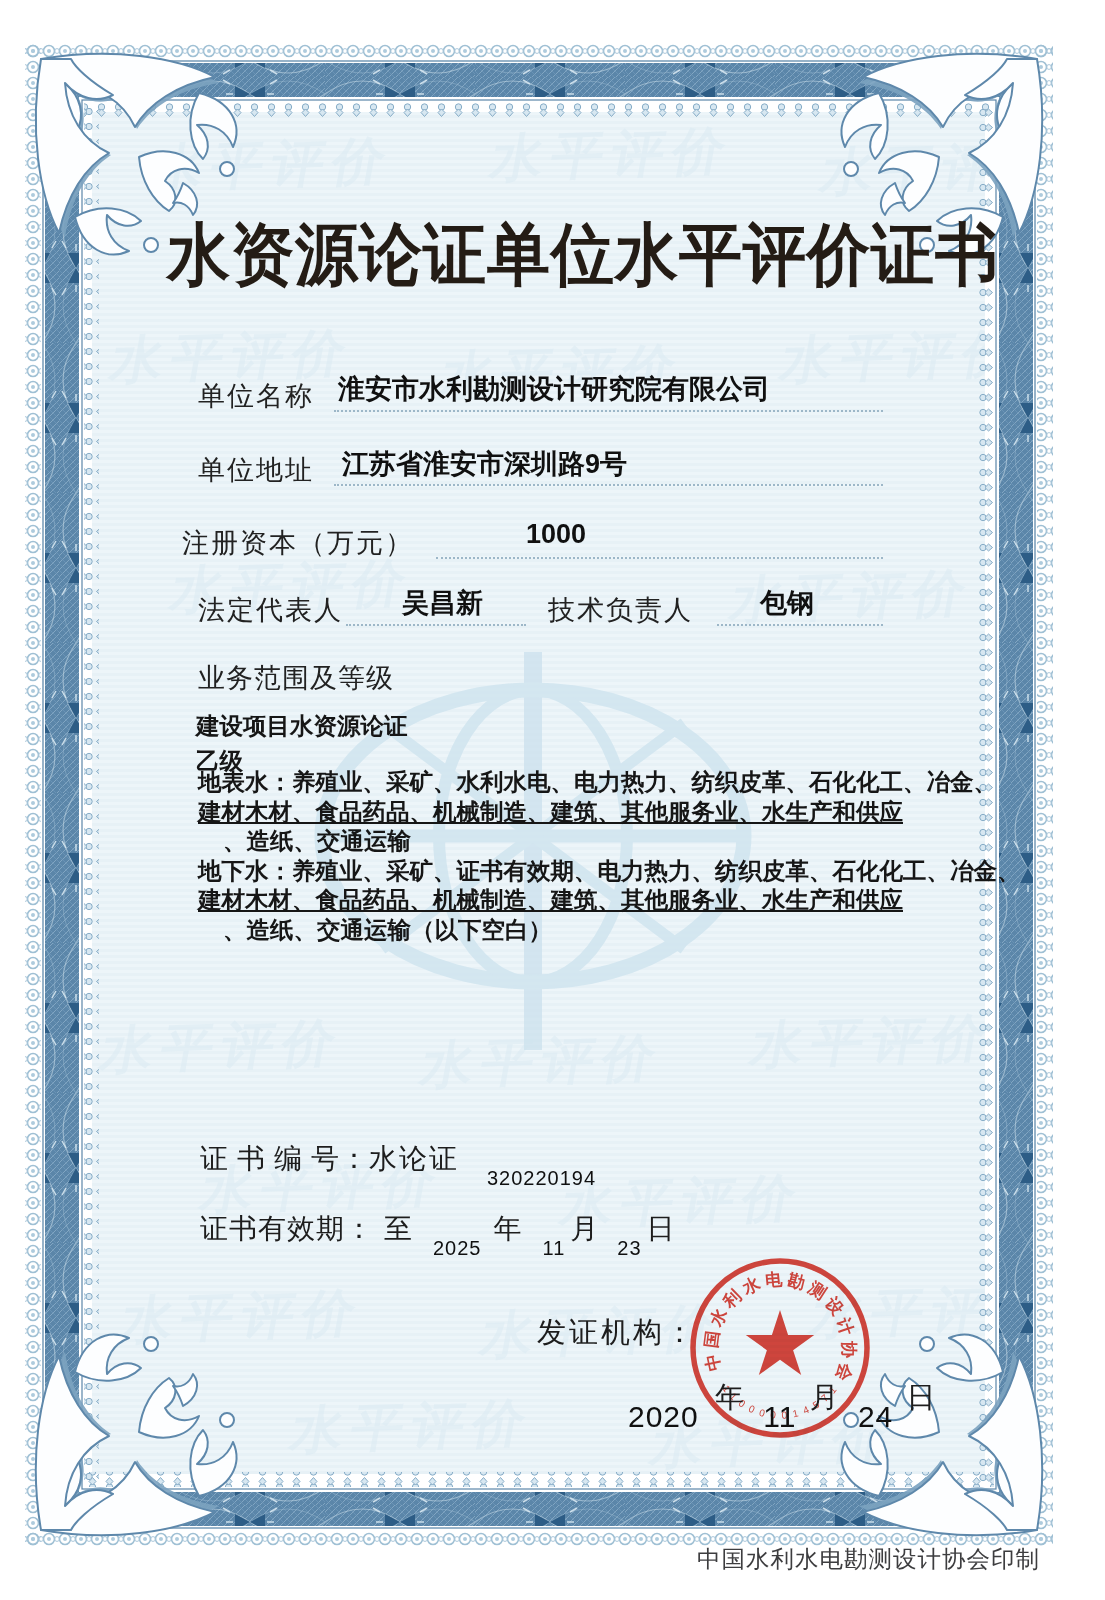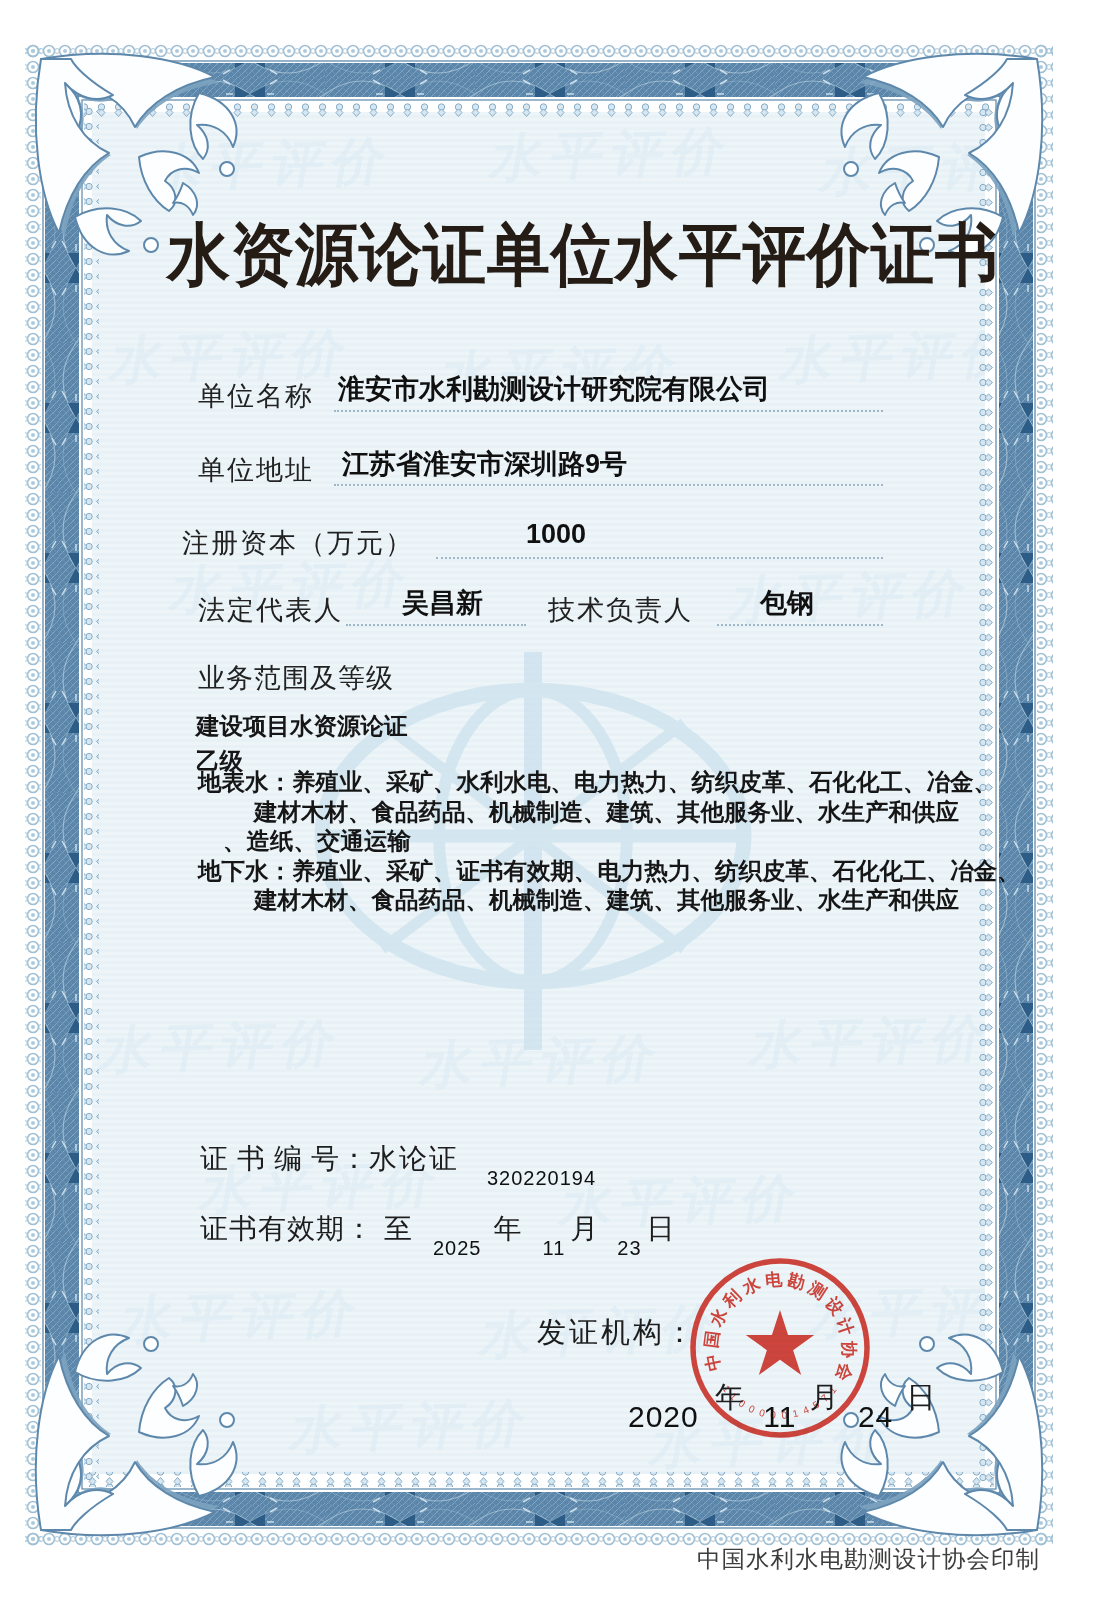--- a/index.html
+++ b/index.html
@@ -32,21 +32,21 @@
   }
   .lbl{font-size:27px;color:#222;letter-spacing:2px;}
   .val{font-family:"Liberation Sans",sans-serif;font-weight:700;font-size:27px;color:#101010;}
   .uline{position:absolute;z-index:3;height:0;border-bottom:2px dotted #9db7c8;}
   .biz-line{
     position:absolute;z-index:3;
     font-family:"Liberation Sans",sans-serif;font-weight:600;
     font-size:23.5px;line-height:29.6px;color:#161616;white-space:nowrap;
   }
   .scope{left:198px;top:768px;}
-  .scope .l1{margin-left:56px;}
+  .scope .l1{text-decoration:underline;}
   .scope .l2{margin-left:25px;}
   .certnum-label,.validity-label{font-size:28px;color:#1d1d1d;letter-spacing:1px;}
   .num{
     font-family:"Liberation Sans",sans-serif;font-size:20px;color:#101010;
     position:relative;top:17px;letter-spacing:1px;
   }
   .issuer-label{font-size:29px;letter-spacing:3px;color:#1d1d1d;}
   .date-line{font-size:29px;color:#1d1d1d;z-index:5;}
   .date-line .num{font-size:30px;top:20px;}
   .seal{position:absolute;left:686px;top:1254px;z-index:4;mix-blend-mode:multiply;opacity:.92;}
@@ -200,20 +200,21 @@
 <div class="txt lbl" style="left:198px;top:660px;letter-spacing:1px">业务范围及等级</div>
 <div class="biz-line" style="left:196px;top:712px">建设项目水资源论证</div>
 <div class="biz-line" style="left:196px;top:747px">乙级</div>
 
 <div class="biz-line scope">
   <div class="l0">地表水：养殖业、采矿、水利水电、电力热力、纺织皮革、石化化工、冶金、</div>
   <div class="l1">建材木材、食品药品、机械制造、建筑、其他服务业、水生产和供应</div>
   <div class="l2">、造纸、交通运输</div>
   <div class="l0">地下水：养殖业、采矿、证书有效期、电力热力、纺织皮革、石化化工、冶金、</div>
   <div class="l1">建材木材、食品药品、机械制造、建筑、其他服务业、水生产和供应</div>
+  <div class="l2">、造纸、交通运输（以下空白）</div>
 </div>
 
 <div class="txt" style="left:200px;top:1140px">
   <span class="certnum-label">证 书 编 号：</span><span class="certnum-label" style="letter-spacing:2px">水论证</span><span class="num" style="margin-left:28px">320220194</span>
 </div>
 
 <div class="txt" style="left:200px;top:1210px">
   <span class="validity-label">证书有效期：</span>
   <span class="validity-label" style="margin-left:6px">至</span>
   <span class="num" style="margin:0 8px 0 16px">2025</span>

